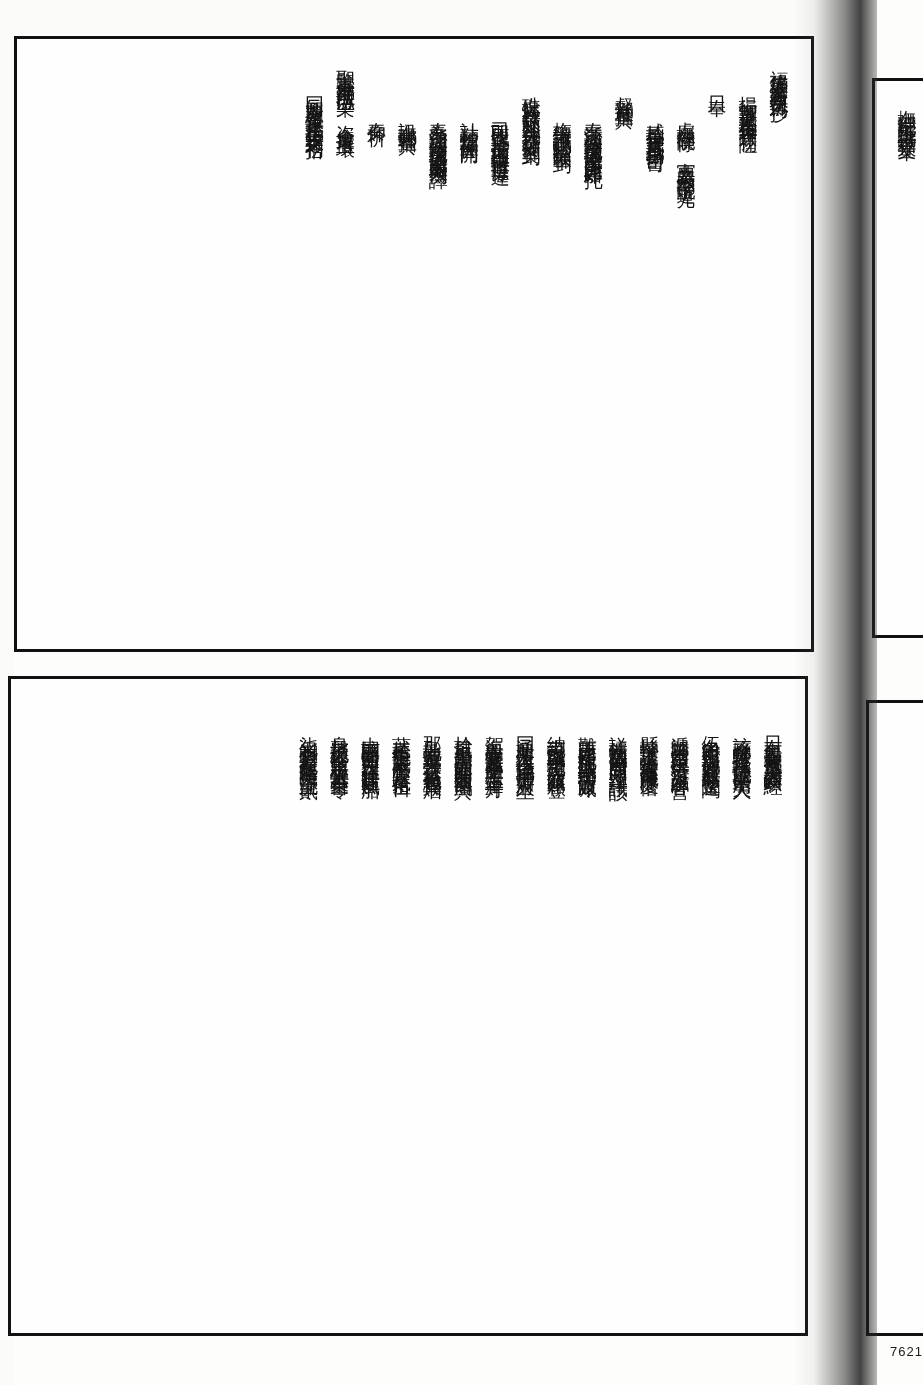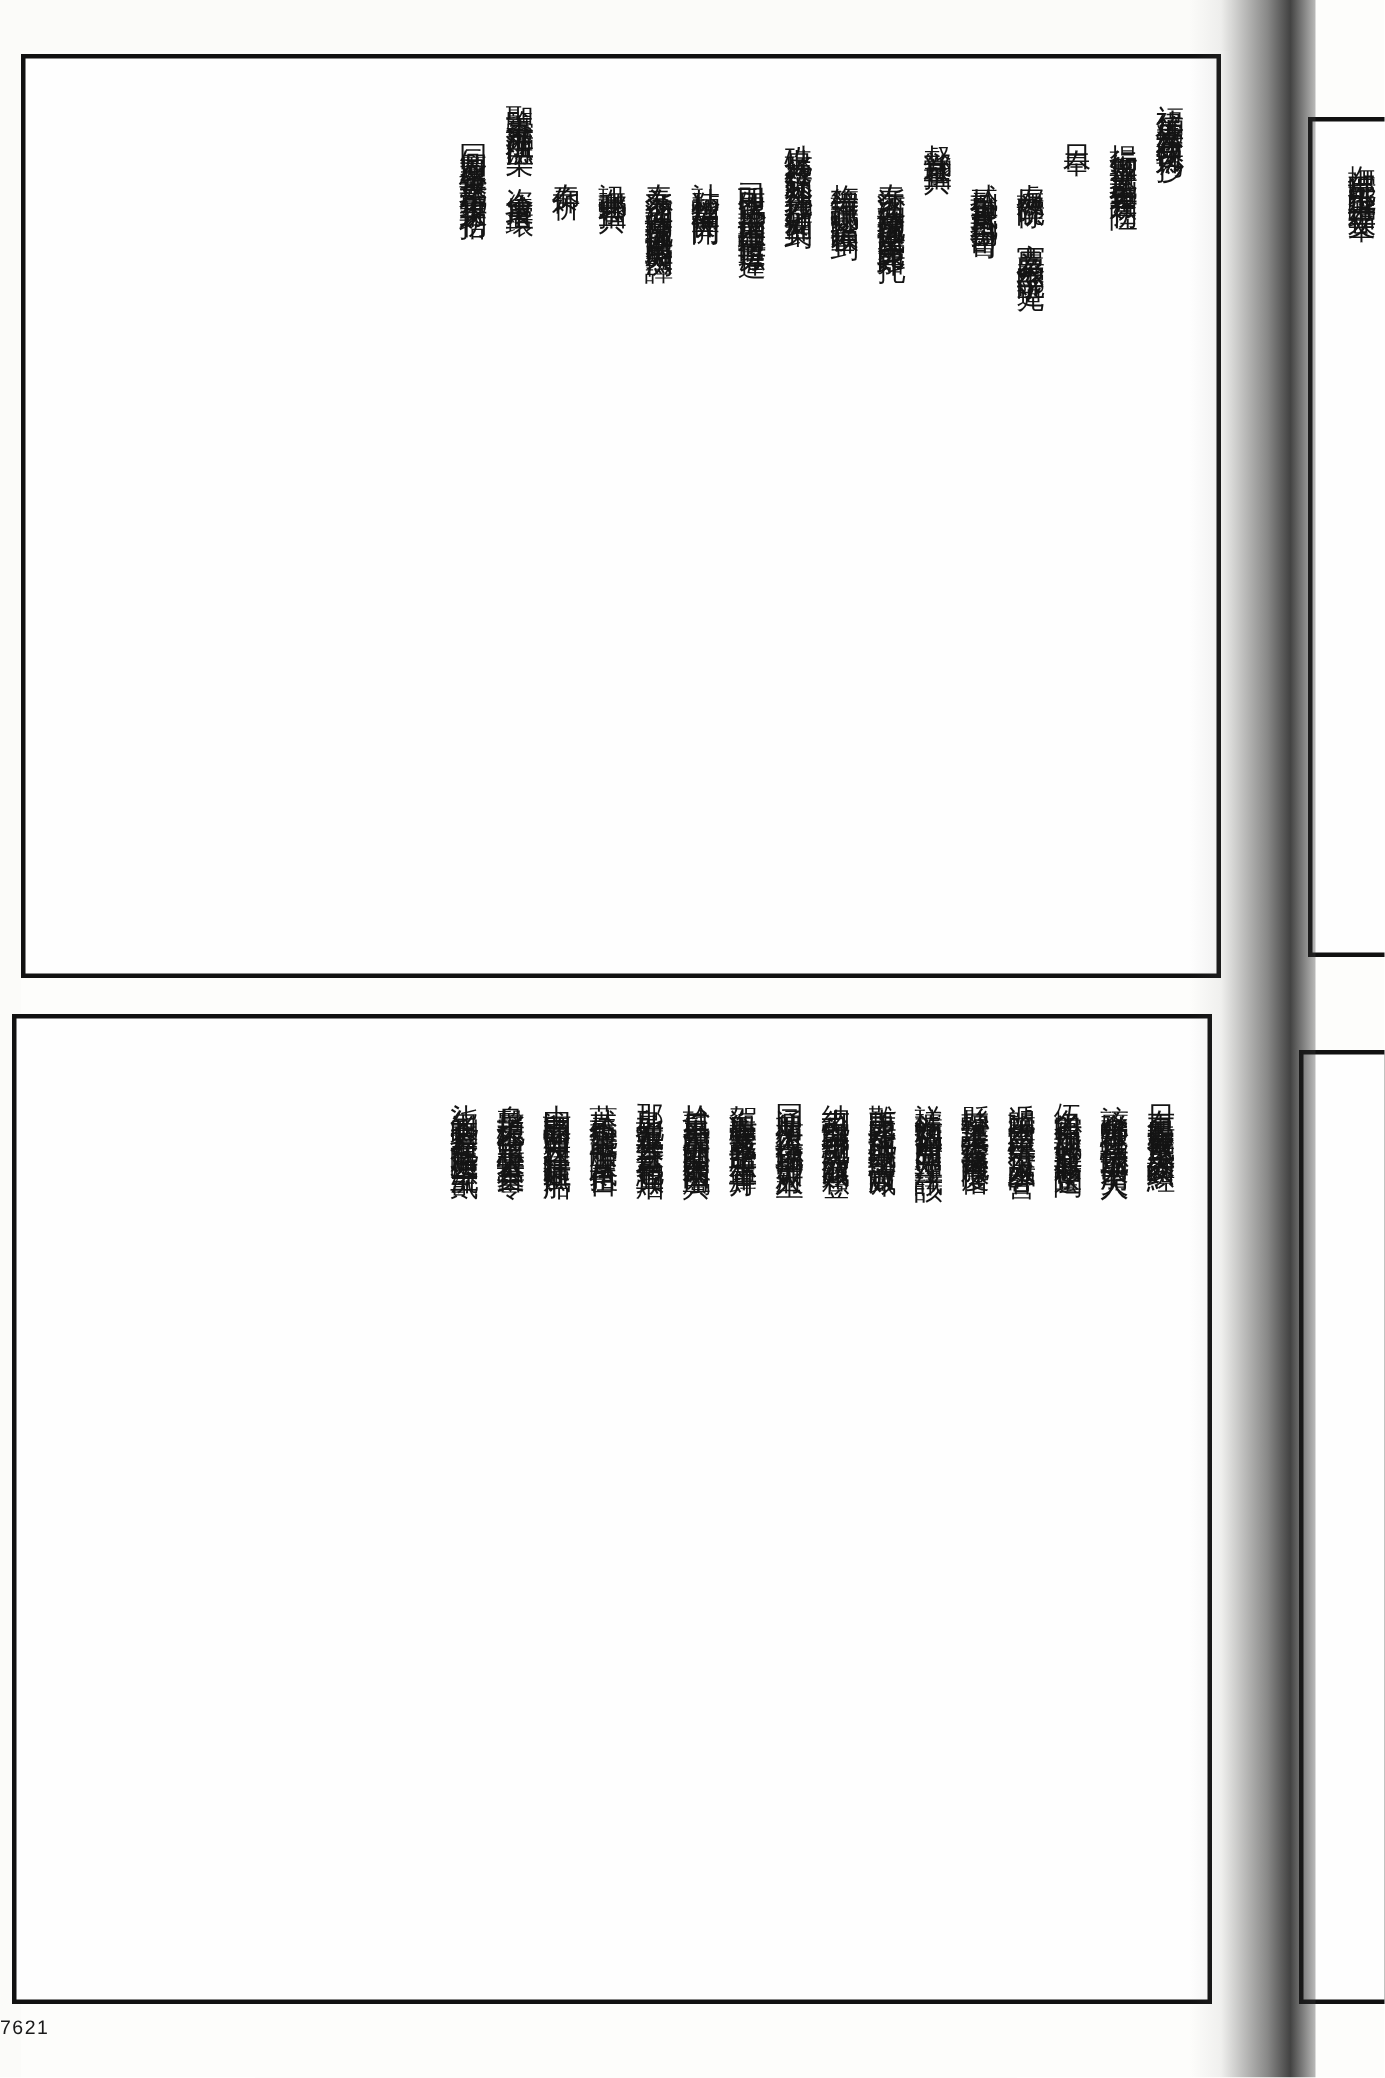--- a/index.html
+++ b/index.html
@@ -113,21 +113,21 @@
   .frame.right-bottom .vtext {
     padding: 14px 8px;
   }
 
   
   .page-number {
     position: absolute;
     left: 0;
     right: 0;
     bottom: 26px;
-    text-align: left;
+    text-align: right;
     font-family: "Liberation Sans", sans-serif;
     font-size: 13px;
     letter-spacing: 1px;
     color: #1a1a1a;
   }
 
   
   .edge-noise-top {
     position: absolute;
     left: 0; top: 0; width: 820px; height: 34px;

